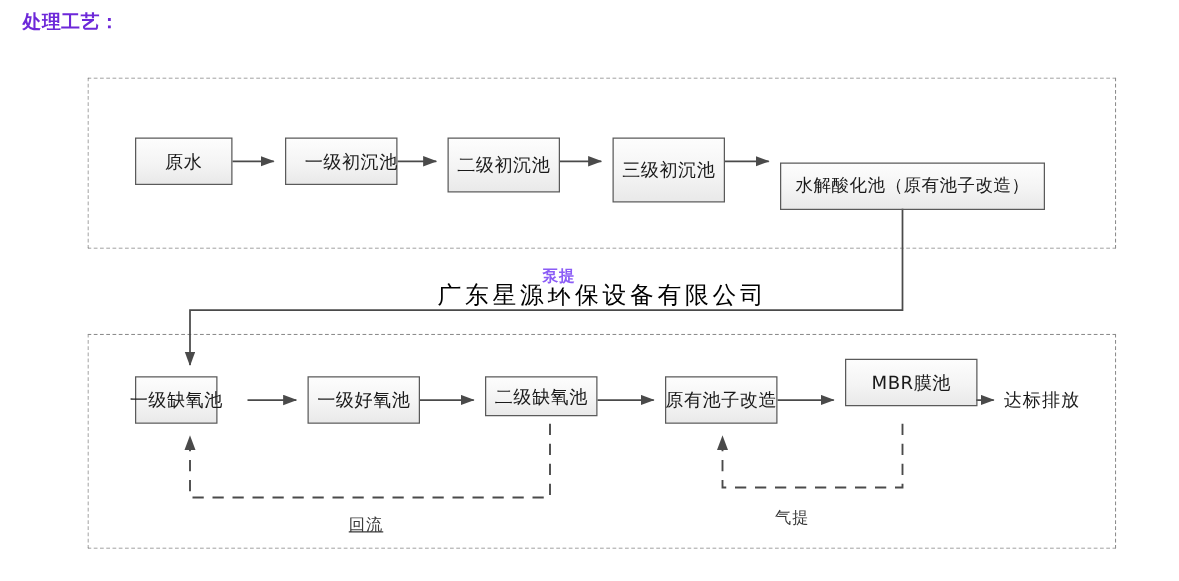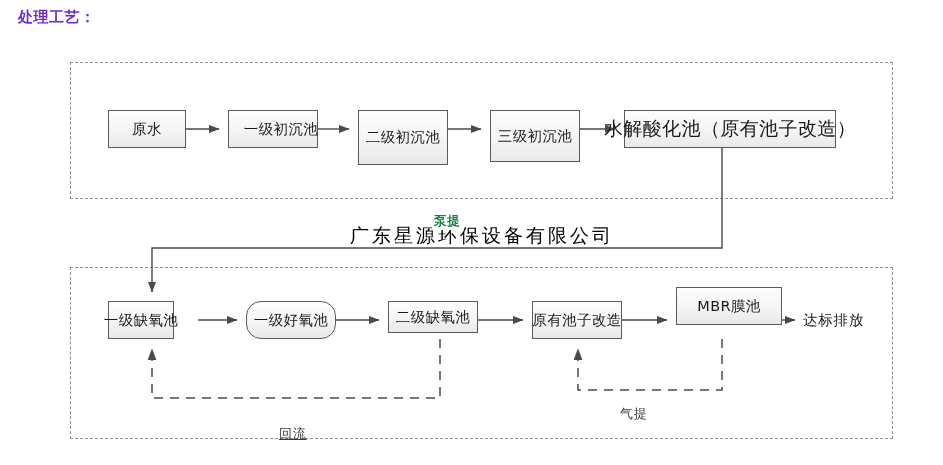--- a/index.html
+++ b/index.html
@@ -58,21 +58,21 @@
     background: linear-gradient(to bottom, #fdfdfd 0%, #f4f4f4 55%, #e9e9e9 100%);
     display: flex;
     align-items: center;
     justify-content: center;
     font-size: 14.5px;
     color: #1a1a1a;
     white-space: nowrap;
     z-index: 5;
     letter-spacing: 0.4px;
   }
-  .node.wide { font-size: 19px; }
+  .node.wide { font-size: 14px; margin-top: 20px; }
 
   
   .plain-label {
     position: absolute;
     font-size: 14.5px;
     color: #1a1a1a;
     white-space: nowrap;
     z-index: 5;
     letter-spacing: 0.8px;
   }
@@ -83,21 +83,21 @@
     color: #3a3a3a;
     white-space: nowrap;
     z-index: 6;
     letter-spacing: 0.8px;
   }
   .caption.boxed {
     background: #ffffff;
     padding: 0 2px;
     font-weight: bold;
     font-size: 12.5px;
-    color: #15803d;
+    color: #8b5cf6;
   }
 
   
   #connectors {
     position: absolute;
     left: 0; top: 0;
     width: 943px;
     height: 465px;
     z-index: 4;
     pointer-events: none;
@@ -144,27 +144,27 @@
   <path class="solid-line" d="M622,320 L667,320" marker-end="url(#arrow)" style="stroke: rgb(74, 74, 74);"></path>
   <path class="solid-line" d="M766,320 L795,320" marker-end="url(#arrow)" style="stroke: rgb(74, 74, 74);"></path>
 
   <path class="dashed-line" d="M440,339 L440,398 L152,398 L152,349" marker-end="url(#arrow)" style="stroke: rgb(74, 74, 74);"></path>
 
   <path class="dashed-line" d="M722,339 L722,390 L578,390 L578,349" marker-end="url(#arrow)" style="stroke: rgb(74, 74, 74);"></path>
 </svg>
 
 <div class="node" id="node-s1-0" style="left: 108px; top: 110px; width: 78px; height: 38px; border-color: rgb(90, 90, 90); background: linear-gradient(rgb(253, 253, 253) 0%, rgb(244, 244, 244) 55%, rgb(233, 233, 233) 100%);">原水</div>
 <div class="node" id="node-s1-1" style="left: 228px; top: 110px; width: 90px; height: 38px; border-color: rgb(90, 90, 90); background: linear-gradient(rgb(253, 253, 253) 0%, rgb(244, 244, 244) 55%, rgb(233, 233, 233) 100%); padding-left: 16px;">一级初沉池</div>
-<div class="node" id="node-s1-2" style="left: 358px; top: 110px; width: 90px; height: 55px; border-color: rgb(90, 90, 90); background: linear-gradient(rgb(253, 253, 253) 0%, rgb(244, 244, 244) 55%, rgb(233, 233, 233) 100%);">二级初沉池</div>
+<div class="node" id="node-s1-2" style="left: 358px; top: 110px; width: 90px; height: 44px; border-color: rgb(90, 90, 90); background: linear-gradient(rgb(253, 253, 253) 0%, rgb(244, 244, 244) 55%, rgb(233, 233, 233) 100%);">二级初沉池</div>
 <div class="node" id="node-s1-3" style="left: 490px; top: 110px; width: 90px; height: 52px; border-color: rgb(90, 90, 90); background: linear-gradient(rgb(253, 253, 253) 0%, rgb(244, 244, 244) 55%, rgb(233, 233, 233) 100%);">三级初沉池</div>
 <div class="node wide" id="node-s1-4" style="left: 624px; top: 110px; width: 212px; height: 38px; border-color: rgb(90, 90, 90); background: linear-gradient(rgb(253, 253, 253) 0%, rgb(244, 244, 244) 55%, rgb(233, 233, 233) 100%);">水解酸化池（原有池子改造）</div>
 
 <div class="node" id="node-s2-0" style="left: 108px; top: 301px; width: 66px; height: 38px; border-color: rgb(90, 90, 90); background: linear-gradient(rgb(253, 253, 253) 0%, rgb(244, 244, 244) 55%, rgb(233, 233, 233) 100%);">一级缺氧池</div>
-<div class="node" id="node-s2-1" style="left: 246px; top: 301px; width: 90px; height: 38px; border-color: rgb(90, 90, 90); background: linear-gradient(rgb(253, 253, 253) 0%, rgb(244, 244, 244) 55%, rgb(233, 233, 233) 100%); border-radius: 15px;">一级好氧池</div>
+<div class="node" id="node-s2-1" style="left: 246px; top: 301px; width: 90px; height: 38px; border-color: rgb(90, 90, 90); background: linear-gradient(rgb(253, 253, 253) 0%, rgb(244, 244, 244) 55%, rgb(233, 233, 233) 100%);">一级好氧池</div>
 <div class="node" id="node-s2-2" style="left: 388px; top: 301px; width: 90px; height: 32px; border-color: rgb(90, 90, 90); background: linear-gradient(rgb(253, 253, 253) 0%, rgb(244, 244, 244) 55%, rgb(233, 233, 233) 100%);">二级缺氧池</div>
 <div class="node" id="node-s2-3" style="left: 532px; top: 301px; width: 90px; height: 38px; border-color: rgb(90, 90, 90); background: linear-gradient(rgb(253, 253, 253) 0%, rgb(244, 244, 244) 55%, rgb(233, 233, 233) 100%);">原有池子改造</div>
 <div class="node" id="node-s2-4" style="left: 676px; top: 287px; width: 106px; height: 38px; border-color: rgb(90, 90, 90); background: linear-gradient(rgb(253, 253, 253) 0%, rgb(244, 244, 244) 55%, rgb(233, 233, 233) 100%);">MBR膜池</div>
 
 <div class="plain-label" id="outlet-label" style="left: 803px; top: 311px;">达标排放</div>
 
 <div class="caption boxed" id="caption-0" style="left: 432px; top: 213px;">泵提</div>
-<div class="caption" id="caption-1" style="left: 279px; top: 425px; text-decoration: underline;">回流</div>
+<div class="caption" id="caption-1" style="left: 279px; top: 411px; text-decoration: underline;">回流</div>
 <div class="caption" id="caption-2" style="left: 620px; top: 405px;">气提</div>
 
 </body></html>

